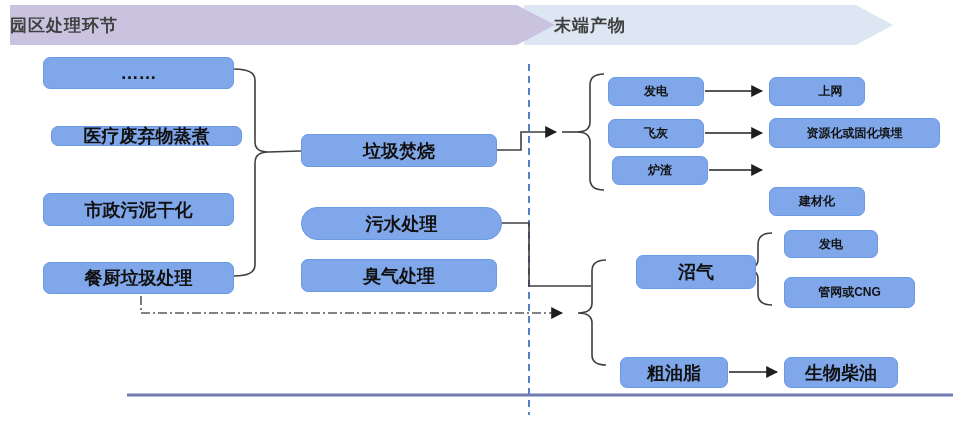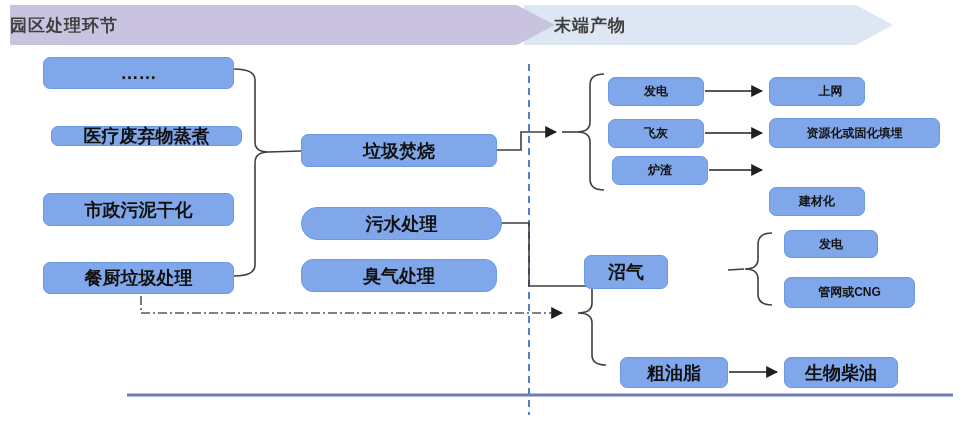--- a/index.html
+++ b/index.html
@@ -75,28 +75,28 @@
     <path d="M729,372 L777,372" stroke="#1f1f1f" stroke-width="1.6" fill="none" marker-end="url(#arrow)"></path>
   </svg>
 
   <div class="node" style="left:43px;top:57px;width:191px;height:32px;">……</div>
   <div class="node" style="left:43px;top:126px;width:191px;height:20px;margin-left:8px;">医疗废弃物蒸煮</div>
   <div class="node" style="left:43px;top:193px;width:191px;height:33px;">市政污泥干化</div>
   <div class="node" style="left:43px;top:262px;width:191px;height:32px;">餐厨垃圾处理</div>
 
   <div class="node" style="left:301px;top:134px;width:196px;height:33px;">垃圾焚烧</div>
   <div class="node" style="left:301px;top:207px;width:201px;height:33px;border-radius:16px;">污水处理</div>
-  <div class="node" style="left:301px;top:259px;width:196px;height:33px;border-radius:12px;">臭气处理</div>
+  <div class="node" style="left:301px;top:259px;width:196px;height:33px;">臭气处理</div>
 
   <div class="node small" style="left:608px;top:77px;width:96px;height:29px;">发电</div>
   <div class="node small" style="left:769px;top:77px;width:96px;height:29px;padding-left:27px;">上网</div>
   <div class="node small" style="left:608px;top:119px;width:96px;height:29px;">飞灰</div>
   <div class="node small" style="left:769px;top:118px;width:171px;height:30px;">资源化或固化填埋</div>
   <div class="node small" style="left:612px;top:156px;width:96px;height:29px;">炉渣</div>
   <div class="node small" style="left:769px;top:155px;width:96px;height:29px;margin-top:32px;">建材化</div>
 
-  <div class="node" style="left:584px;top:255px;width:84px;height:34px;">沼气</div>
+  <div class="node" style="left:636px;top:255px;width:120px;height:34px;">沼气</div>
   <div class="node small" style="left:784px;top:230px;width:94px;height:28px;">发电</div>
   <div class="node small" style="left:784px;top:277px;width:131px;height:31px;">管网或CNG</div>
   <div class="node" style="left:620px;top:357px;width:108px;height:31px;">粗油脂</div>
   <div class="node" style="left:784px;top:357px;width:114px;height:31px;">生物柴油</div>
 
 </div>
 
 </body></html>

